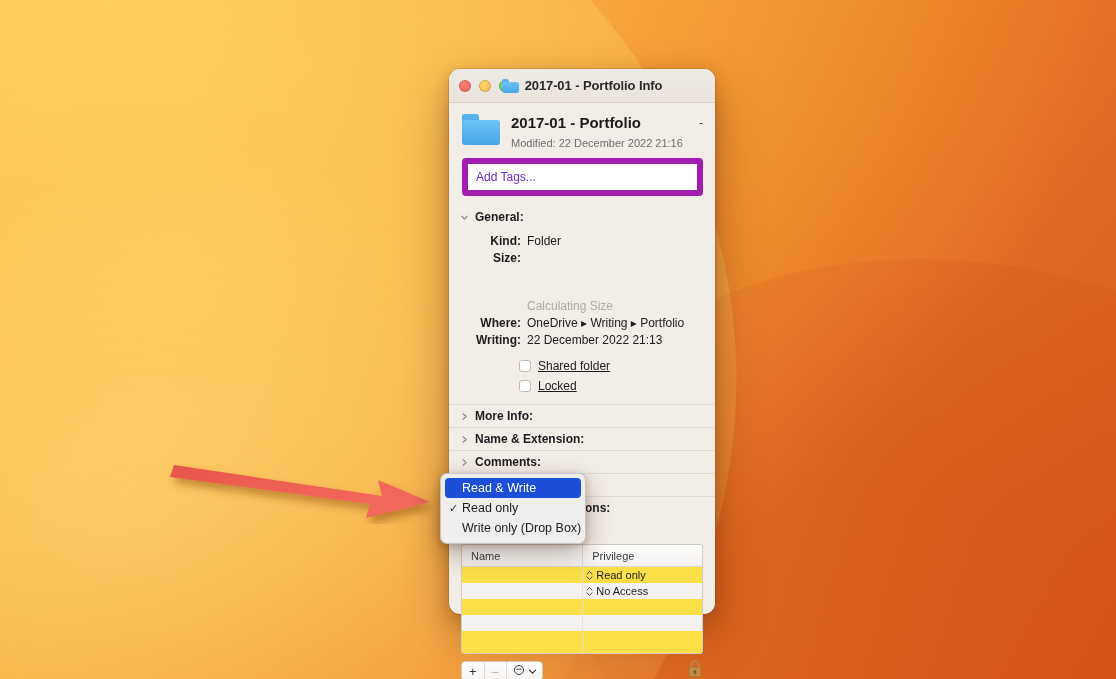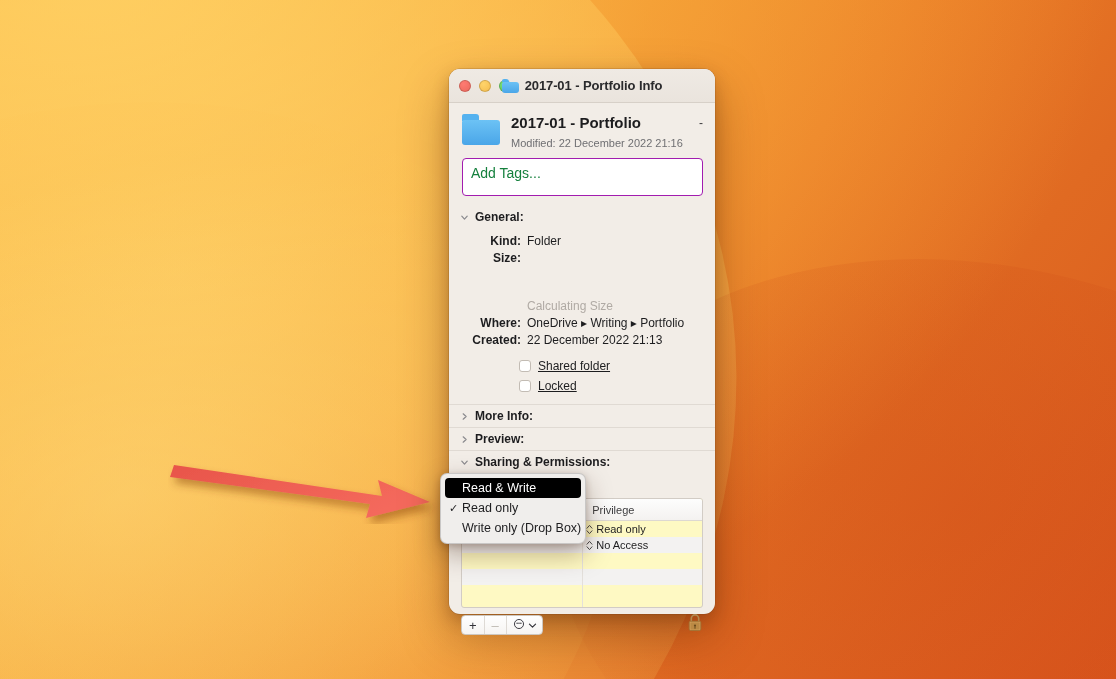--- a/index.html
+++ b/index.html
@@ -154,25 +154,25 @@
   #file-size {
     font-size: 12px; color: #3c3c3e;
     padding-top: 2px;
   }
 
   
   #tags-field {
     margin: 0 12px 10px 13px;
     height: 38px;
     background: #ffffff;
-    border: 1px solid #a21caf;
+    border: 6px solid #a21caf;
     border-radius: 4px;
     padding: 6px 8px;
-    font-size: 14px;
-    color: #15803d;
+    font-size: 12px;
+    color: #6d28d9;
   }
 
   
   .section-header {
     display: flex; align-items: center;
     gap: 6px;
     padding: 4px 12px 4px 11px;
     border-top: 1px solid #e0dad3;
     font-size: 12px;
     font-weight: bold;
@@ -224,21 +224,21 @@
     padding: 5px 12px 6px 14px;
     font-size: 12px;
     color: #1d1d1f;
   }
 
   
   #perm-table {
     margin: 0 12px;
     border: 1px solid #d2ccc5;
     border-radius: 3px;
-    background: #fef9c3;
+    background: #fde047;
     overflow: hidden;
     height: 110px;
     display: flex;
     flex-direction: column;
     position: relative;
   }
   #perm-header {
     display: flex;
     height: 22px;
     background: linear-gradient(#fdfdfd, #f4f2f0);
@@ -331,21 +331,21 @@
     display: flex; align-items: center;
     height: 20px;
     margin: 0 4px;
     padding-left: 4px;
     border-radius: 4px;
     font-size: 12.5px;
     color: #1d1d1f;
     white-space: nowrap;
   }
   .menu-item.selected {
-    background: #000000;
+    background: #1d4ed8;
     color: #ffffff;
   }
   .menu-check {
     width: 13px; flex: none;
     font-size: 11px;
     text-align: left;
   }
   .menu-item.selected .menu-check { color: #fff; }
 </style>
 </head>
@@ -420,21 +420,21 @@
       </div>
       <div class="info-row">
         <div class="info-label">Size:</div>
         <div class="info-value muted">Calculating Size</div>
       </div>
       <div class="info-row">
         <div class="info-label">Where:</div>
         <div class="info-value">OneDrive ▸ Writing ▸ Portfolio</div>
       </div>
       <div class="info-row">
-        <div class="info-label">Created:</div>
+        <div class="info-label">Writing:</div>
         <div class="info-value">22 December 2022 21:13</div>
       </div>
 
       <div class="check-gap"></div>
 
       <div class="check-row">
         <span class="checkbox"></span>
         <span>Shared folder</span>
       </div>
       <div class="check-row">
@@ -445,21 +445,37 @@
 
     <div class="section-header">
       <span class="disclosure">
         <svg width="9" height="9" viewBox="0 0 10 10">
             <path d="M3.5 2 L6.8 5 L3.5 8" fill="none" stroke="currentColor" stroke-width="1.35" stroke-linecap="round" stroke-linejoin="round"></path>
           </svg>
       </span>
       <span>More Info:</span>
     </div>
 
-
+    <div class="section-header">
+      <span class="disclosure">
+        <svg width="9" height="9" viewBox="0 0 10 10">
+            <path d="M3.5 2 L6.8 5 L3.5 8" fill="none" stroke="currentColor" stroke-width="1.35" stroke-linecap="round" stroke-linejoin="round"></path>
+          </svg>
+      </span>
+      <span>Name &amp; Extension:</span>
+    </div>
+
+    <div class="section-header">
+      <span class="disclosure">
+        <svg width="9" height="9" viewBox="0 0 10 10">
+            <path d="M3.5 2 L6.8 5 L3.5 8" fill="none" stroke="currentColor" stroke-width="1.35" stroke-linecap="round" stroke-linejoin="round"></path>
+          </svg>
+      </span>
+      <span>Comments:</span>
+    </div>
 
     <div class="section-header">
       <span class="disclosure">
         <svg width="9" height="9" viewBox="0 0 10 10">
             <path d="M3.5 2 L6.8 5 L3.5 8" fill="none" stroke="currentColor" stroke-width="1.35" stroke-linecap="round" stroke-linejoin="round"></path>
           </svg>
       </span>
       <span>Preview:</span>
     </div>
 

